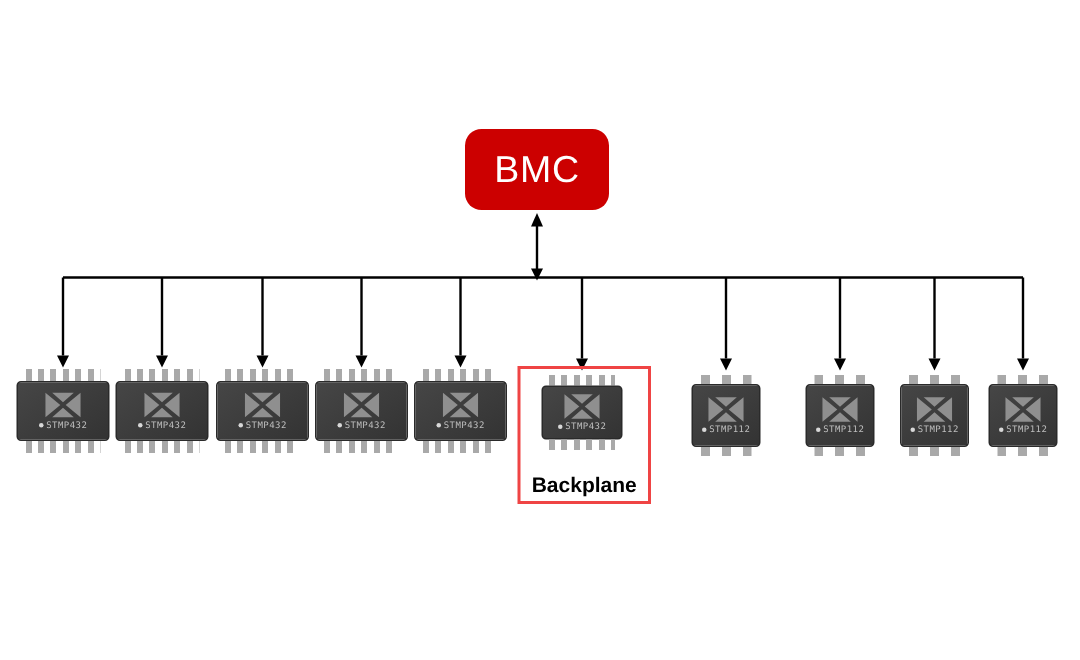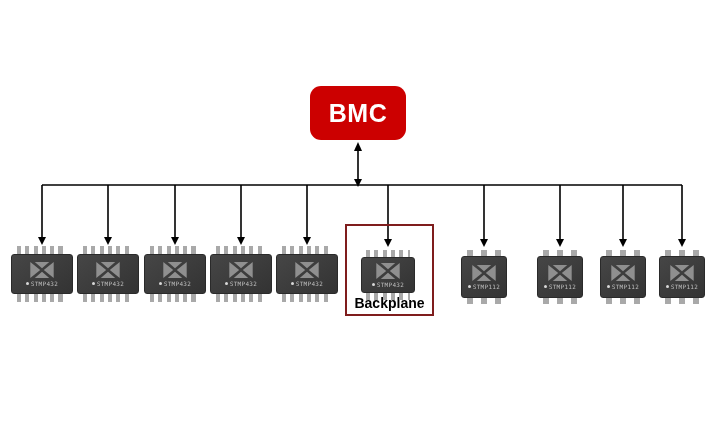--- a/index.html
+++ b/index.html
@@ -3,21 +3,21 @@
 <meta charset="utf-8">
 <style>
   html,body{margin:0;padding:0;background:#ffffff;}
   #canvas{position:relative;width:720px;height:440px;background:#ffffff;overflow:hidden;
           font-family:"Liberation Sans",sans-serif;}
   
   #wires{position:absolute;left:0;top:0;pointer-events:none;}
   
   .bmc{position:absolute;left:310px;top:86px;width:96px;height:54px;background:#cc0000;
        border-radius:11px;display:flex;align-items:center;justify-content:center;}
-  .bmc span{color:#ffffff;font-weight:bold;font-size:25px;letter-spacing:.5px;}
+  .bmc span{color:#ffffff;font-weight:normal;font-size:25px;letter-spacing:.5px;}
   
   .chip{position:absolute;display:flex;flex-direction:column;}
   .pins{background:repeating-linear-gradient(90deg,#a9a9a9 0 4px,transparent 4px 8.3px);}
   .soic{top:246px;width:62px;}
   .soic .pins{height:8px;margin:0 6px;}
   .soic .body{height:38px;}
   .ssoic{top:250px;width:54px;}
   .ssoic .pins{height:7px;margin:0 5px;}
   .ssoic .body{height:34px;}
   .qfn{top:250px;width:46px;}
@@ -26,21 +26,21 @@
   .qfn .body{height:40px;}
   .body{background:linear-gradient(145deg,#464646,#333333);border:1px solid #2a2a2a;
         border-radius:3px;display:flex;flex-direction:column;align-items:center;
         justify-content:center;}
   .logo{width:26px;height:18px;fill:#8f8f8f;}
   .lbl{display:flex;align-items:center;gap:2px;margin-top:1px;}
   .lbl .dot{width:3px;height:3px;border-radius:50%;background:#d8d8d8;}
   .lbl span.pn{font-family:"DejaVu Sans Mono",monospace;font-size:6px;color:#bdbdbd;
        letter-spacing:.3px;white-space:nowrap;}
   
-  .gbox{position:absolute;top:224px;height:88px;border:2px solid #7f1d1d;background:transparent;}
+  .gbox{position:absolute;top:244px;height:88px;border:2px solid #ef4444;background:transparent;}
   .gbox .glabel{position:absolute;left:0;right:0;bottom:3px;text-align:center;
         font-weight:bold;font-size:14px;color:#000;}
   #box-backplane{left:345px;width:85px;}
   #box-frontpanel{left:440px;width:88px;}
 </style>
 </head>
 <body>
 
 <div id="canvas">
 

